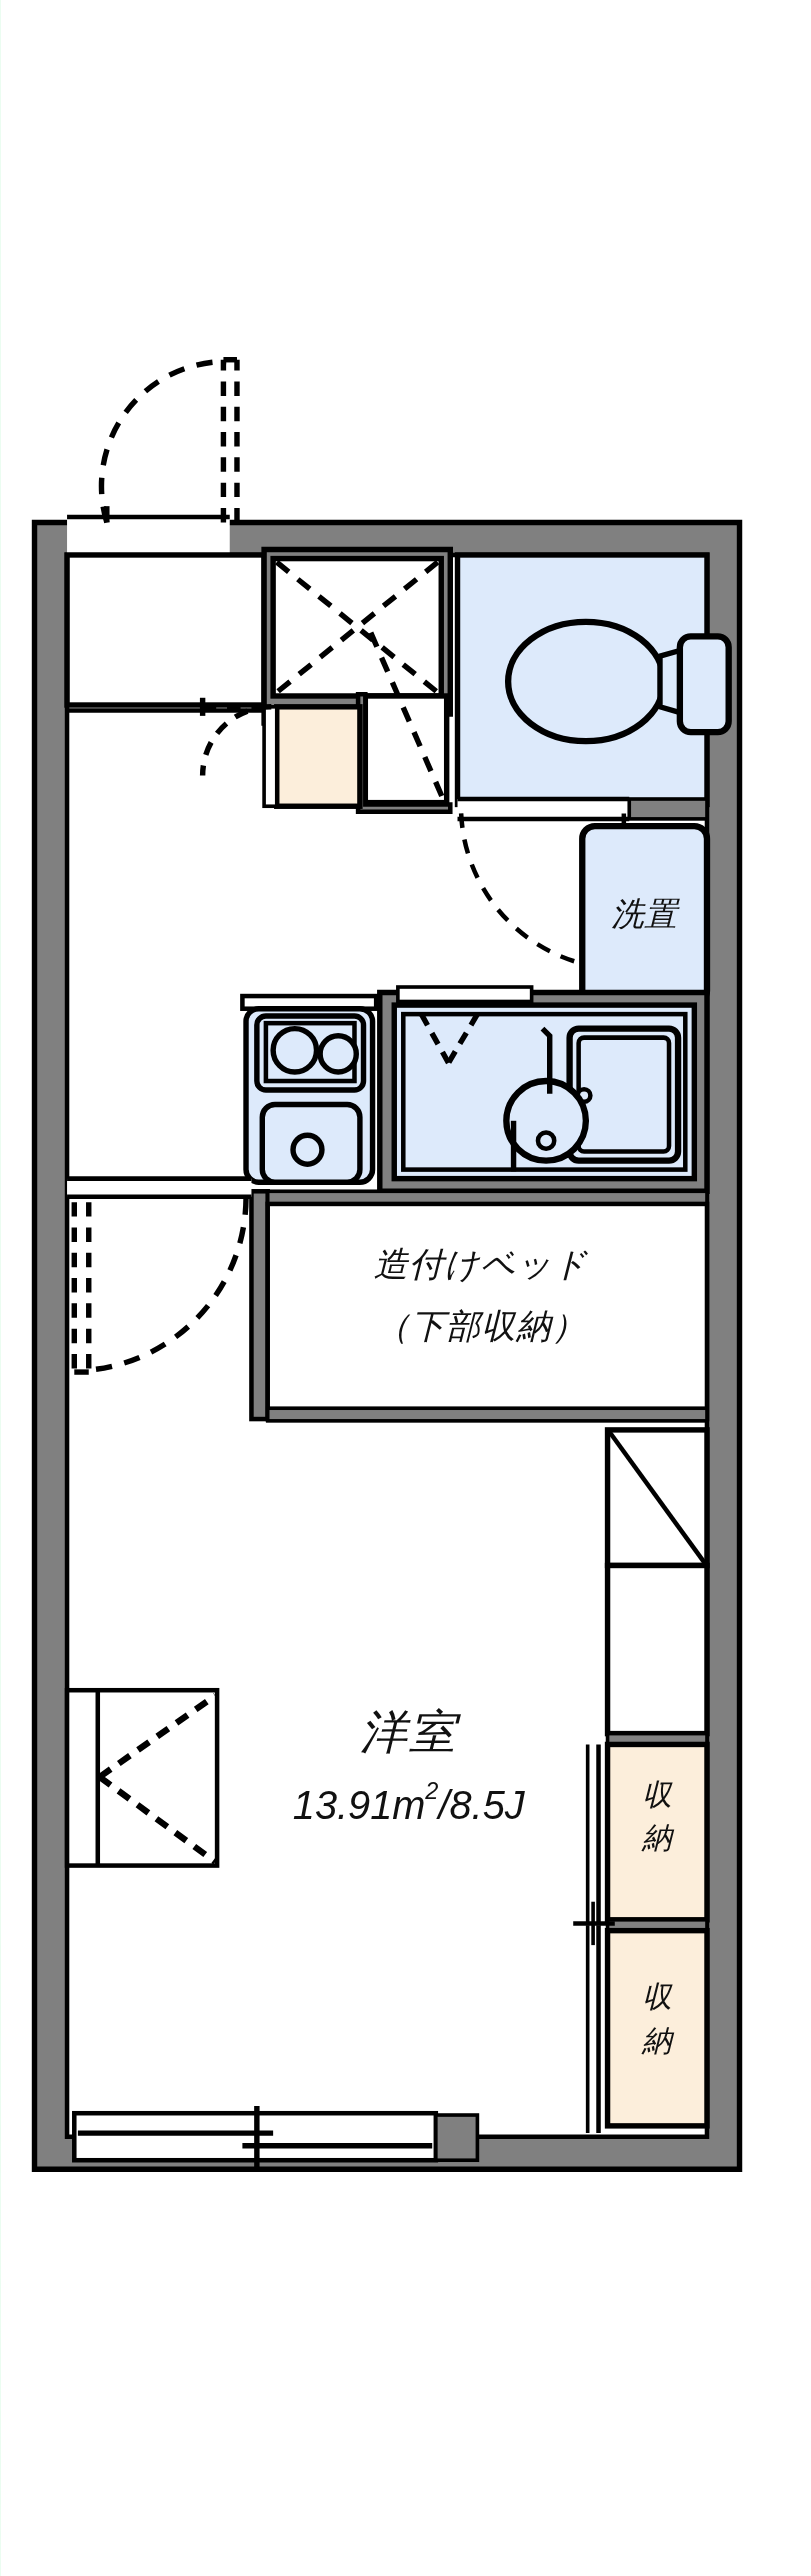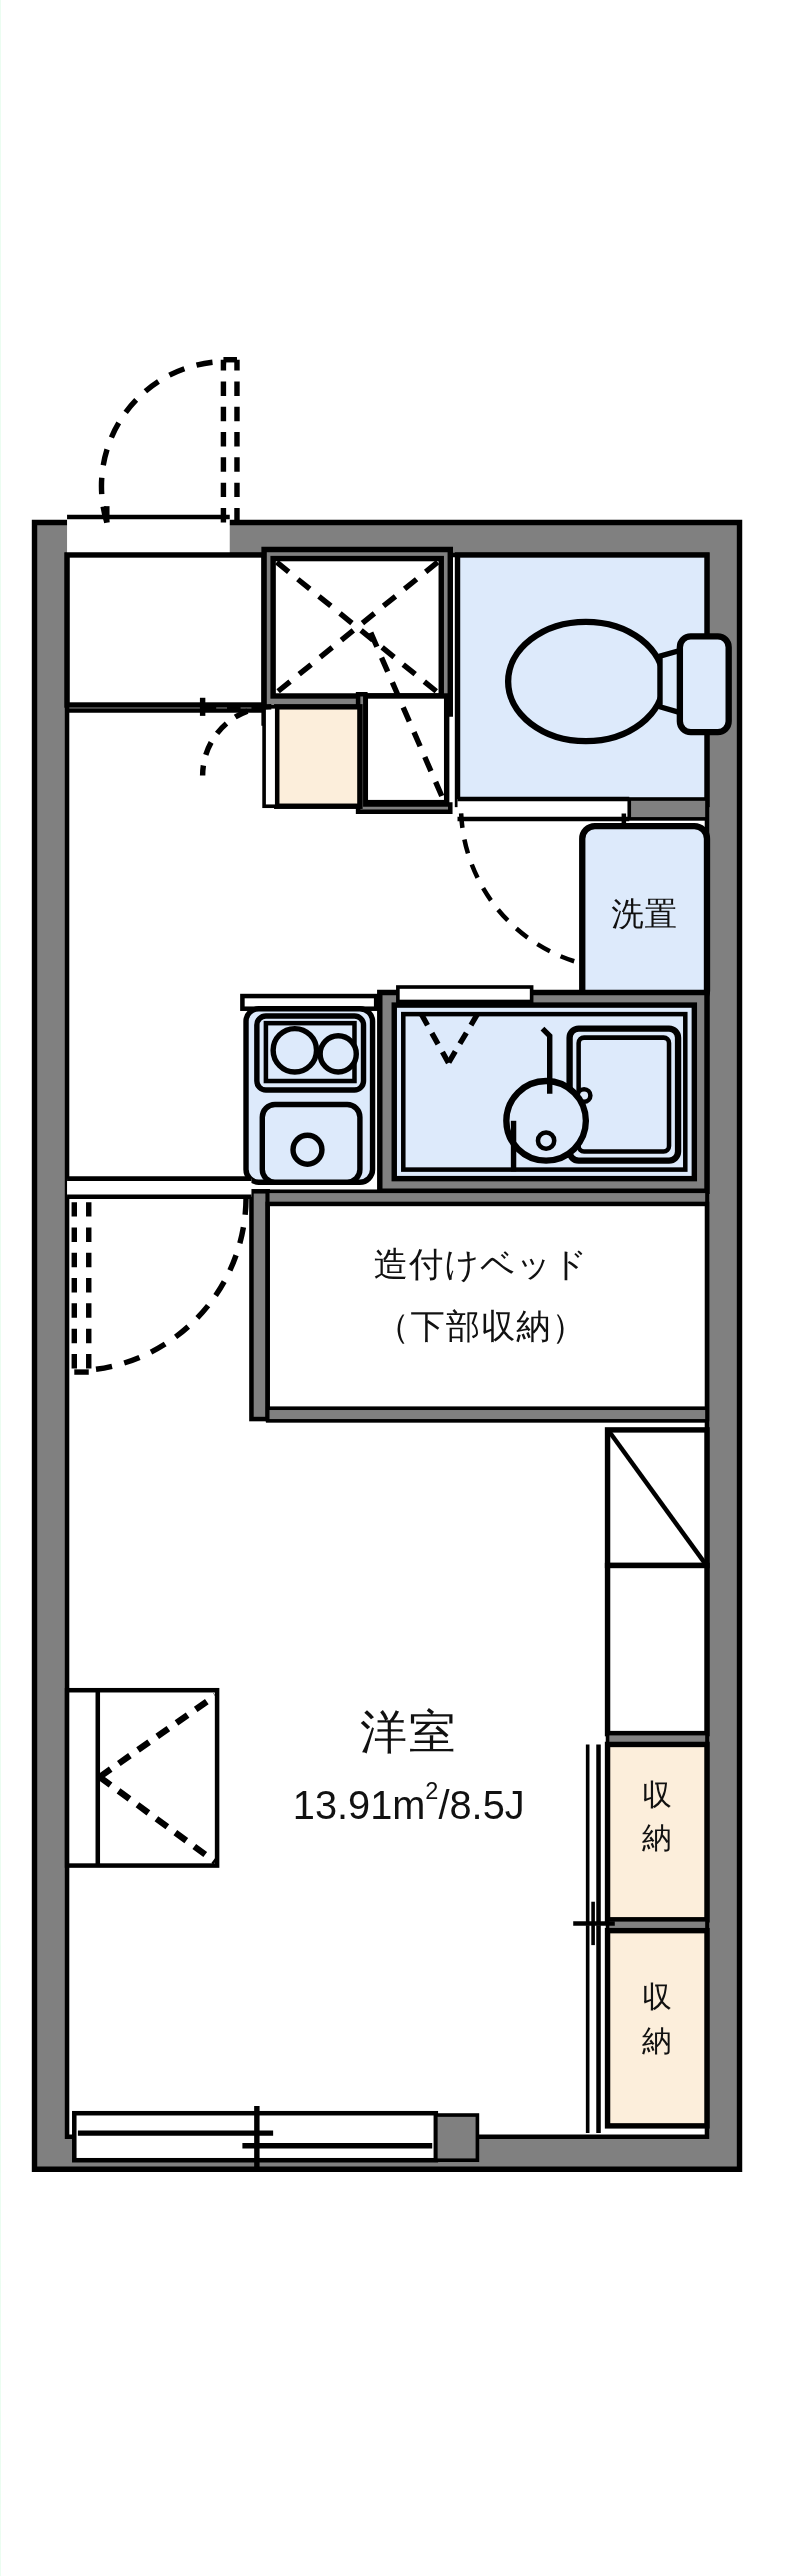--- a/index.html
+++ b/index.html
@@ -1,21 +1,21 @@
 <!DOCTYPE html>
 <html style="font-size:14.5px"><head>
 <meta charset="utf-8">
 <style>
   html,body{margin:0;padding:0;background:#ffffff;}
   body{
     width:812px;height:2576px;
     font-family:"Liberation Sans","DejaVu Sans",sans-serif;
     overflow:hidden;
   }
-  #plan-root{position:relative;width:812px;height:2576px;background:#86efac;}
+  #plan-root{position:relative;width:812px;height:2576px;background:#86efac;font-style:italic;}
   svg#floorplan{display:block;width:812px;height:2576px;}
   .lbl{
     font-family:"Liberation Sans","DejaVu Sans",sans-serif;
     fill:#111111;
     text-anchor:middle;
     dominant-baseline:middle;
   }
   .lbl-room{font-size:52px;letter-spacing:2px;}
   .lbl-area{font-size:44px;letter-spacing:0px;}
   .lbl-bed{font-size:38px;letter-spacing:1px;}

